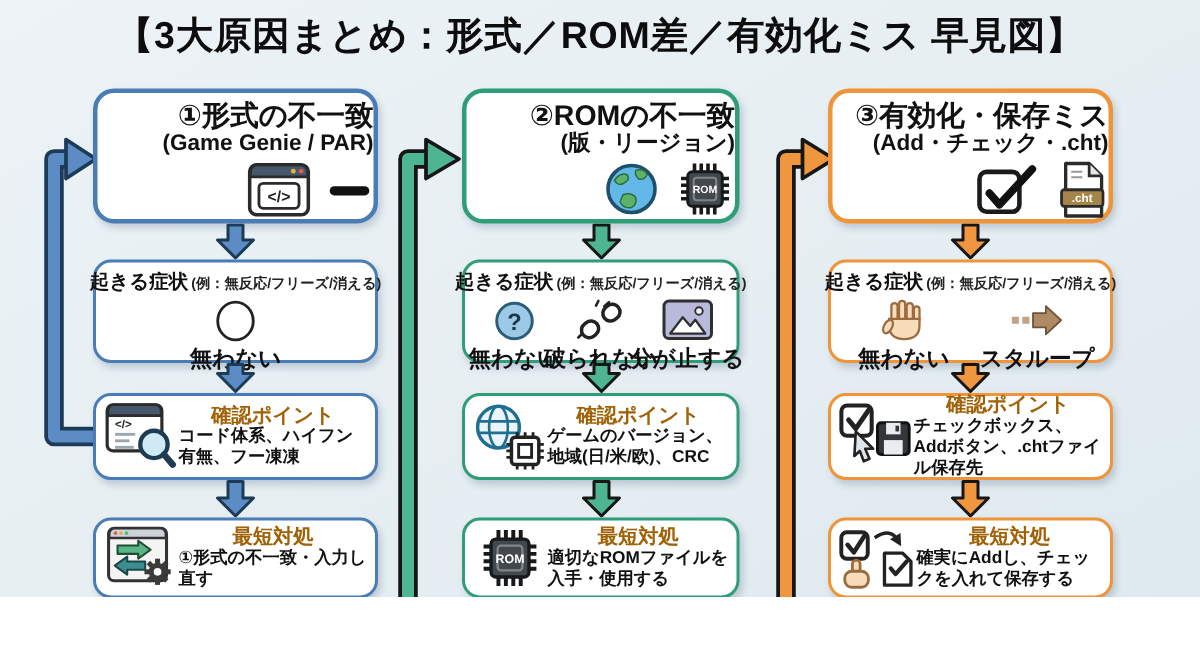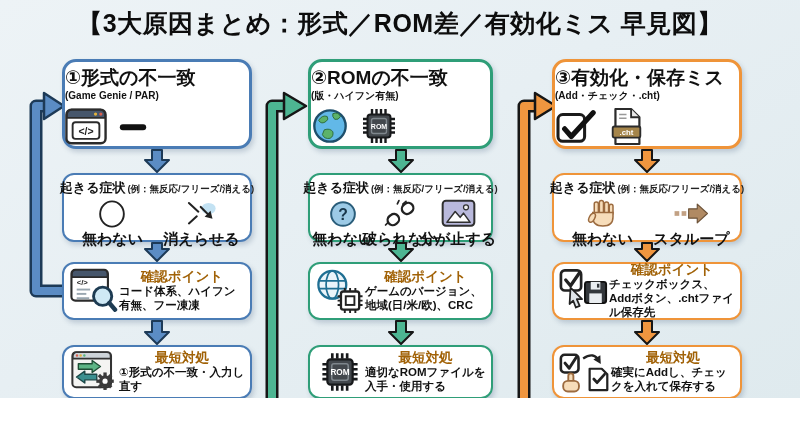--- a/index.html
+++ b/index.html
@@ -8,23 +8,23 @@
     background:linear-gradient(150deg,#edf3f6 0%,#e7eff3 45%,#dfeaee 100%);}
   .title{position:absolute;top:7px;left:0;width:100%;text-align:center;
     font-size:25px;font-weight:800;color:#0d0d0d;letter-spacing:.5px;}
   .column{position:absolute;top:59px;display:flex;flex-direction:column;align-items:center;}
   .col1{left:62px;width:190px;--ac:#4a7cb5;--af:#5b8cc4;--ao:#1d3a57;}
   .col2{left:308px;width:185px;--ac:#2f9e78;--af:#4db592;--ao:#161616;}
   .col3{left:552px;width:190px;--ac:#ef9439;--af:#f0963f;--ao:#161616;}
   .box{box-sizing:border-box;width:100%;background:#fff;border:2.5px solid var(--ac);
     border-radius:12px;box-shadow:2px 3px 5px rgba(45,75,110,.22);}
   .hdr{height:90px;border-width:3.5px;border-radius:14px;display:flex;flex-direction:column;
-    align-items:flex-start;justify-content:flex-start;padding-top:5px;}
+    align-items:flex-end;justify-content:flex-start;padding-top:5px;}
   .hdr-title{font-size:19px;font-weight:800;color:#111;line-height:21px;}
-  .hdr-sub{font-size:10px;font-weight:800;color:#111;line-height:15px;}
+  .hdr-sub{font-size:15px;font-weight:800;color:#111;line-height:15px;}
   .hdr-icons{display:flex;align-items:center;gap:10px;margin-top:3px;height:40px;}
   .sym{height:69px;padding:4px 4px 0;}
   .sym-head{display:flex;justify-content:center;align-items:baseline;gap:2px;white-space:nowrap;}
   .sym-head-main{font-size:13px;font-weight:800;color:#111;}
   .sym-head-ex{font-size:9.5px;font-weight:700;color:#222;}
   .sym-items{display:flex;justify-content:space-around;margin-top:1px;}
   .sym-item{display:flex;flex-direction:column;align-items:center;width:33%;}
   .sym-icon{height:31px;display:flex;align-items:center;justify-content:center;}
   .sym-label{font-size:15px;font-weight:700;color:#111;margin-top:1px;white-space:nowrap;}
   .cf{display:flex;align-items:center;padding:3px 5px;}
@@ -97,30 +97,20 @@
       </div>
       <div class="sym-items">
         <div class="sym-item">
           <div class="sym-icon">
             <svg width="30" height="30" viewBox="0 0 38 38">
               <ellipse cx="19" cy="19" rx="15" ry="16" fill="none" stroke="#222" stroke-width="2.4"></ellipse>
             </svg>
           </div>
           <div class="sym-label">無わない</div>
         </div>
-        <div class="sym-item">
-          <div class="sym-icon">
-            <svg width="33" height="30" viewBox="0 0 42 38">
-              <ellipse cx="30" cy="12" rx="9" ry="7" fill="#c3e2f3"></ellipse>
-              <path d="M5 5 L17 16 M5 31 L15 22 M20 10 L32 22" stroke="#222" stroke-width="2.6" fill="none" stroke-linecap="round"></path>
-              <polygon points="35,25 25,22.5 32.5,15" fill="#222"></polygon>
-            </svg>
-          </div>
-          <div class="sym-label">消えらせる</div>
-        </div>
       </div>
     </div>
 
     <div class="arrow-slot" style="height:20px">
       <svg class="darrow" width="26" height="20">
           <polygon points="8,1 18,1 18,7 25,7 13,19 1,7 8,7"></polygon>
         </svg>
     </div>
 
     <div class="box cf chk">
@@ -179,21 +169,21 @@
     <div class="arrow-slot" style="height:40px">
       <svg class="darrow" width="26" height="40">
           <polygon points="8,0 18,0 18,26 25.5,26 13,39 0.5,26 8,26"></polygon>
         </svg>
     </div>
   </div>
 
   <div class="column col2">
     <div class="box hdr">
       <div class="hdr-title">②ROMの不一致</div>
-      <div class="hdr-sub">(版・ハイフン有無)</div>
+      <div class="hdr-sub">(版・リージョン)</div>
       <div class="hdr-icons">
         <svg width="38" height="38" viewBox="0 0 40 40">
           <circle cx="20" cy="20" r="16.5" fill="#62b8e8" stroke="#1e4f6b" stroke-width="2.5"></circle>
           <path d="M8 14 q4 -6 9 -4 q2 3 -1 5 q-5 4 -8 -1 Z" fill="#5cb26a" stroke="#2c6b3c" stroke-width="1"></path>
           <path d="M23 7 q6 -2 8 3 q-2 4 -6 3 q-3 -3 -2 -6 Z" fill="#5cb26a" stroke="#2c6b3c" stroke-width="1"></path>
           <path d="M14 24 q6 -2 9 2 q1 5 -3 7 q-6 1 -8 -4 Z" fill="#5cb26a" stroke="#2c6b3c" stroke-width="1"></path>
         </svg>
         <svg width="40" height="40" viewBox="0 0 40 40">
           <g stroke="#17191b" stroke-width="2.4">
             <path d="M13 8 V3 M17.5 8 V3 M22 8 V3 M26.5 8 V3 M13 32 V37 M17.5 32 V37 M22 32 V37 M26.5 32 V37"></path>

